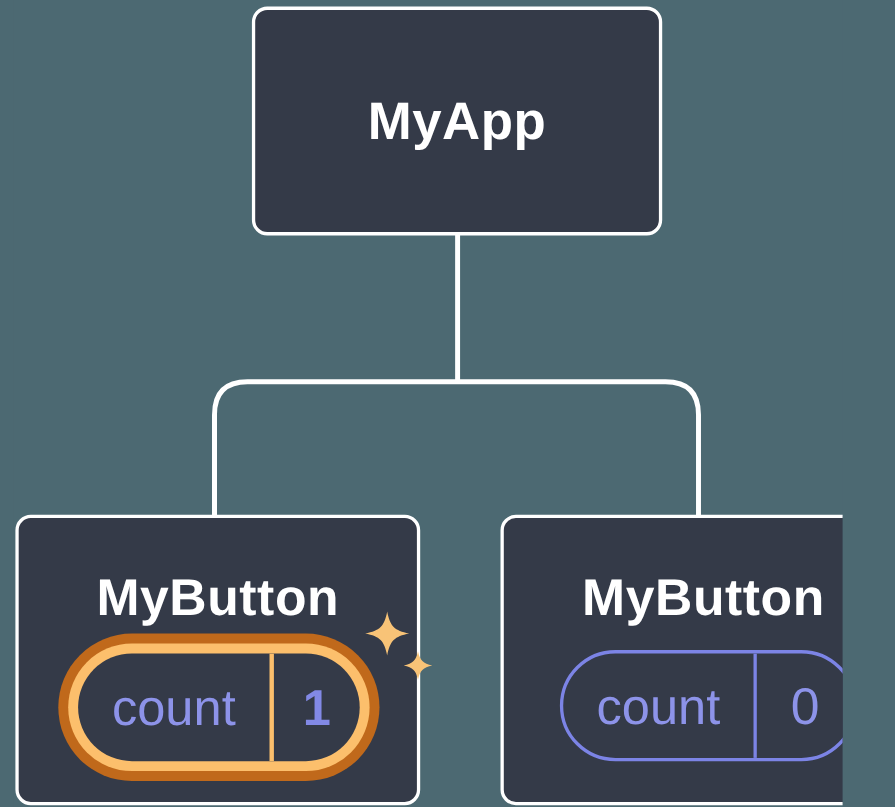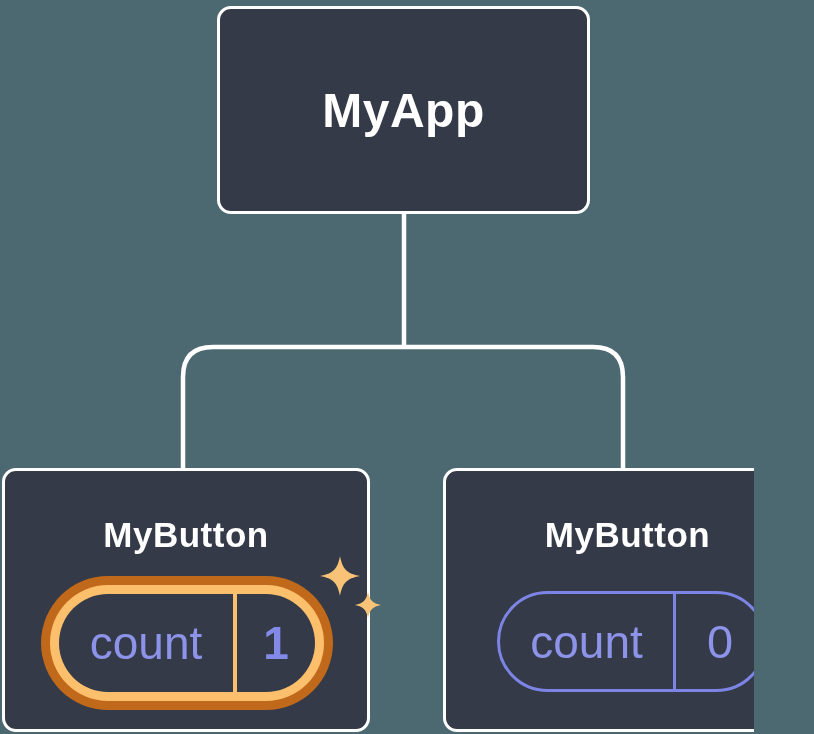--- a/index.html
+++ b/index.html
@@ -17,20 +17,21 @@
   html,body{margin:0;padding:0;}
   body{
     font-family:"Liberation Sans","DejaVu Sans",sans-serif;
     background:var(--background);
   }
   .stage{
     position:relative;
     width:754px;height:734px;
     background:var(--background);
     overflow:hidden;
+    margin-left:12px;
   }
   .connectors{
     position:absolute;left:0;top:0;width:814px;height:734px;
     z-index:1;
   }
   .connectors path{
     stroke:var(--connector);
     stroke-width:4.5;
     fill:none;
   }
@@ -47,21 +48,21 @@
     display:flex;align-items:center;justify-content:center;
   }
   .root-label{
     color:#ffffff;font-size:48px;font-weight:700;letter-spacing:.5px;
   }
   .node-child-left{left:2px;top:468px;width:368px;height:264px;}
   .node-child-right{left:443px;top:468px;width:369px;height:264px;}
   .child-title{
     position:absolute;left:0;right:0;top:44px;
     text-align:center;color:#ffffff;
-    font-size:35px;font-weight:600;letter-spacing:.5px;
+    font-size:47px;font-weight:600;letter-spacing:.5px;
   }
   
   .ring-outer{
     position:absolute;left:36px;top:105px;
     width:292px;height:134px;
     background:var(--highlight-ring-outer);
     border-radius:67px;
     padding:9px;box-sizing:border-box;
   }
   .ring-inner{

